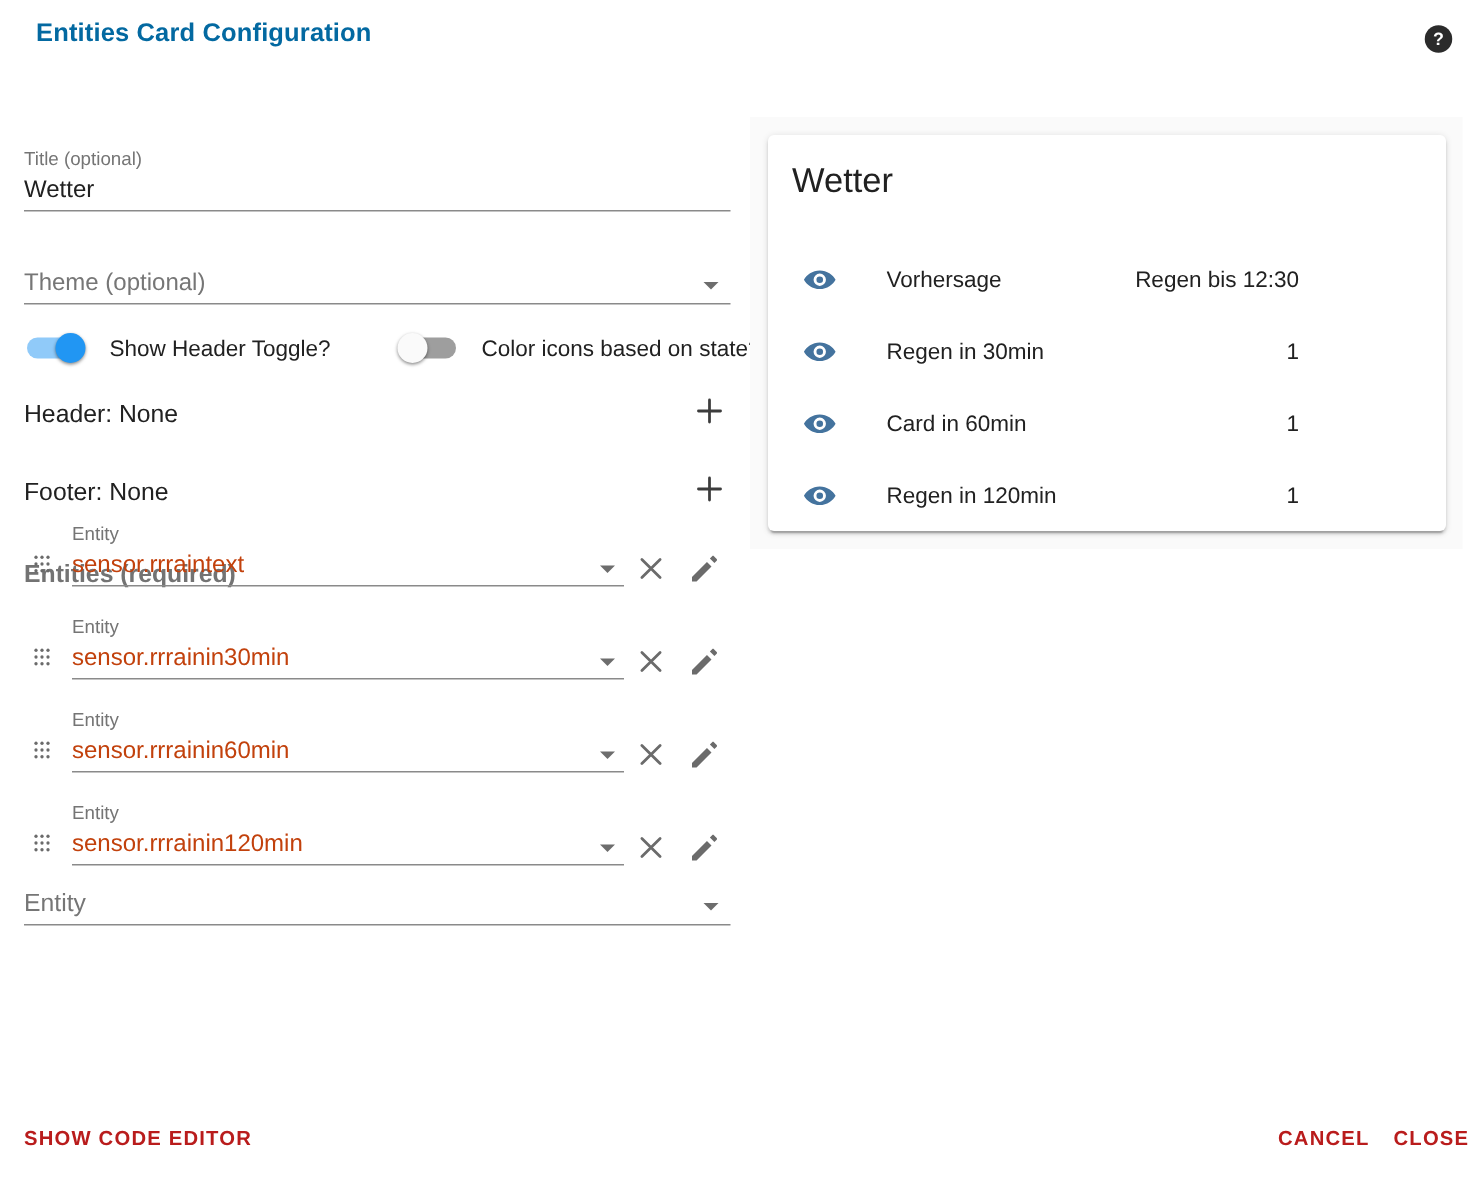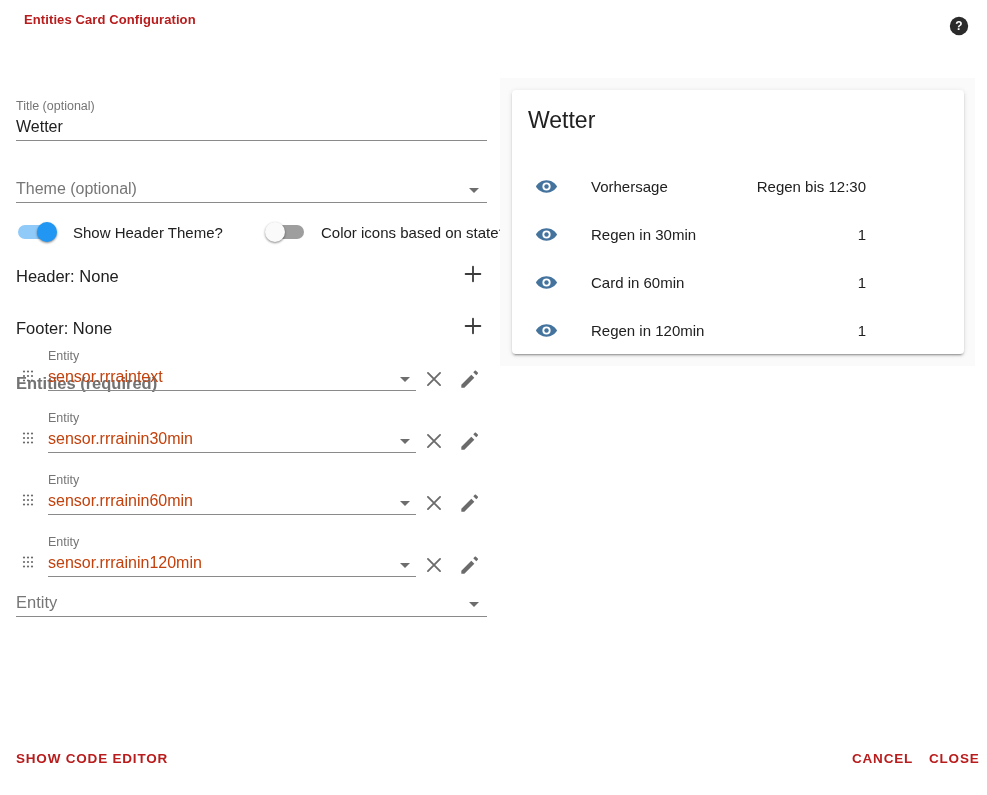--- a/index.html
+++ b/index.html
@@ -10,22 +10,22 @@
     font-family: "Liberation Sans", sans-serif;
     color: #212121;
     overflow: hidden;
   }
 
   #root { position: relative; width: 987px; height: 795px; }
 
   
   .dlg-title {
     position: absolute; left: 24px; top: 12px;
-    font-size: 13px; font-weight: bold; letter-spacing: .1px;
-    color: #b91c1c; white-space: nowrap;
+    font-size: 17px; font-weight: bold; letter-spacing: .1px;
+    color: #0369a1; white-space: nowrap;
   }
   .help-btn {
     position: absolute; right: 16px; top: 14px;
     width: 24px; height: 24px;
     display: flex; align-items: center; justify-content: center;
     cursor: pointer;
   }
   .help-btn svg { display: block; }
 
   
@@ -226,21 +226,21 @@
       <div class="tf-underline"></div>
       <div class="tf-caret"></div>
     </div>
 
     <div class="toggles-row">
       <div class="tgl-group g1">
         <div class="switch on">
           <div class="track"></div>
           <div class="thumb"></div>
         </div>
-        <div class="tgl-label">Show Header Theme?</div>
+        <div class="tgl-label">Show Header Toggle?</div>
       </div>
       <div class="tgl-group g2">
         <div class="switch off">
           <div class="track"></div>
           <div class="thumb"></div>
         </div>
         <div class="tgl-label">Color icons based on state?</div>
       </div>
     </div>
 

